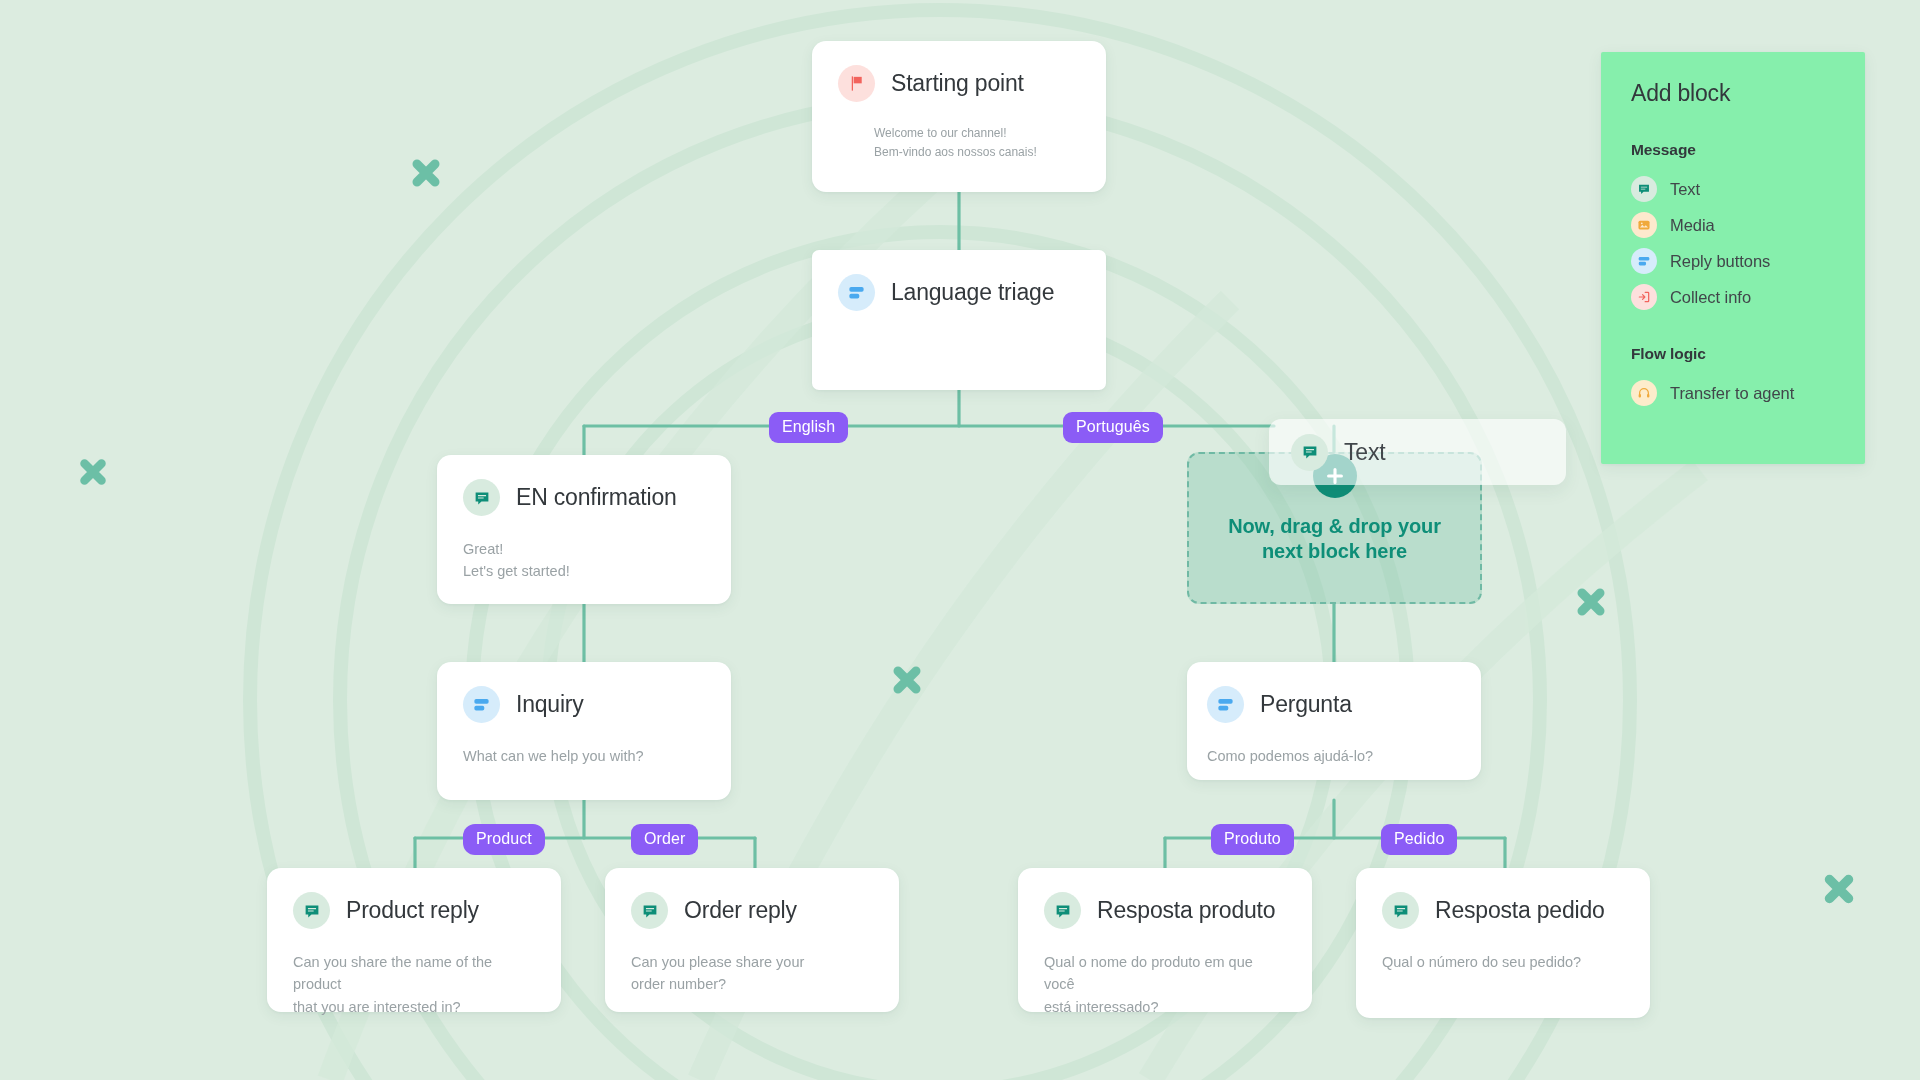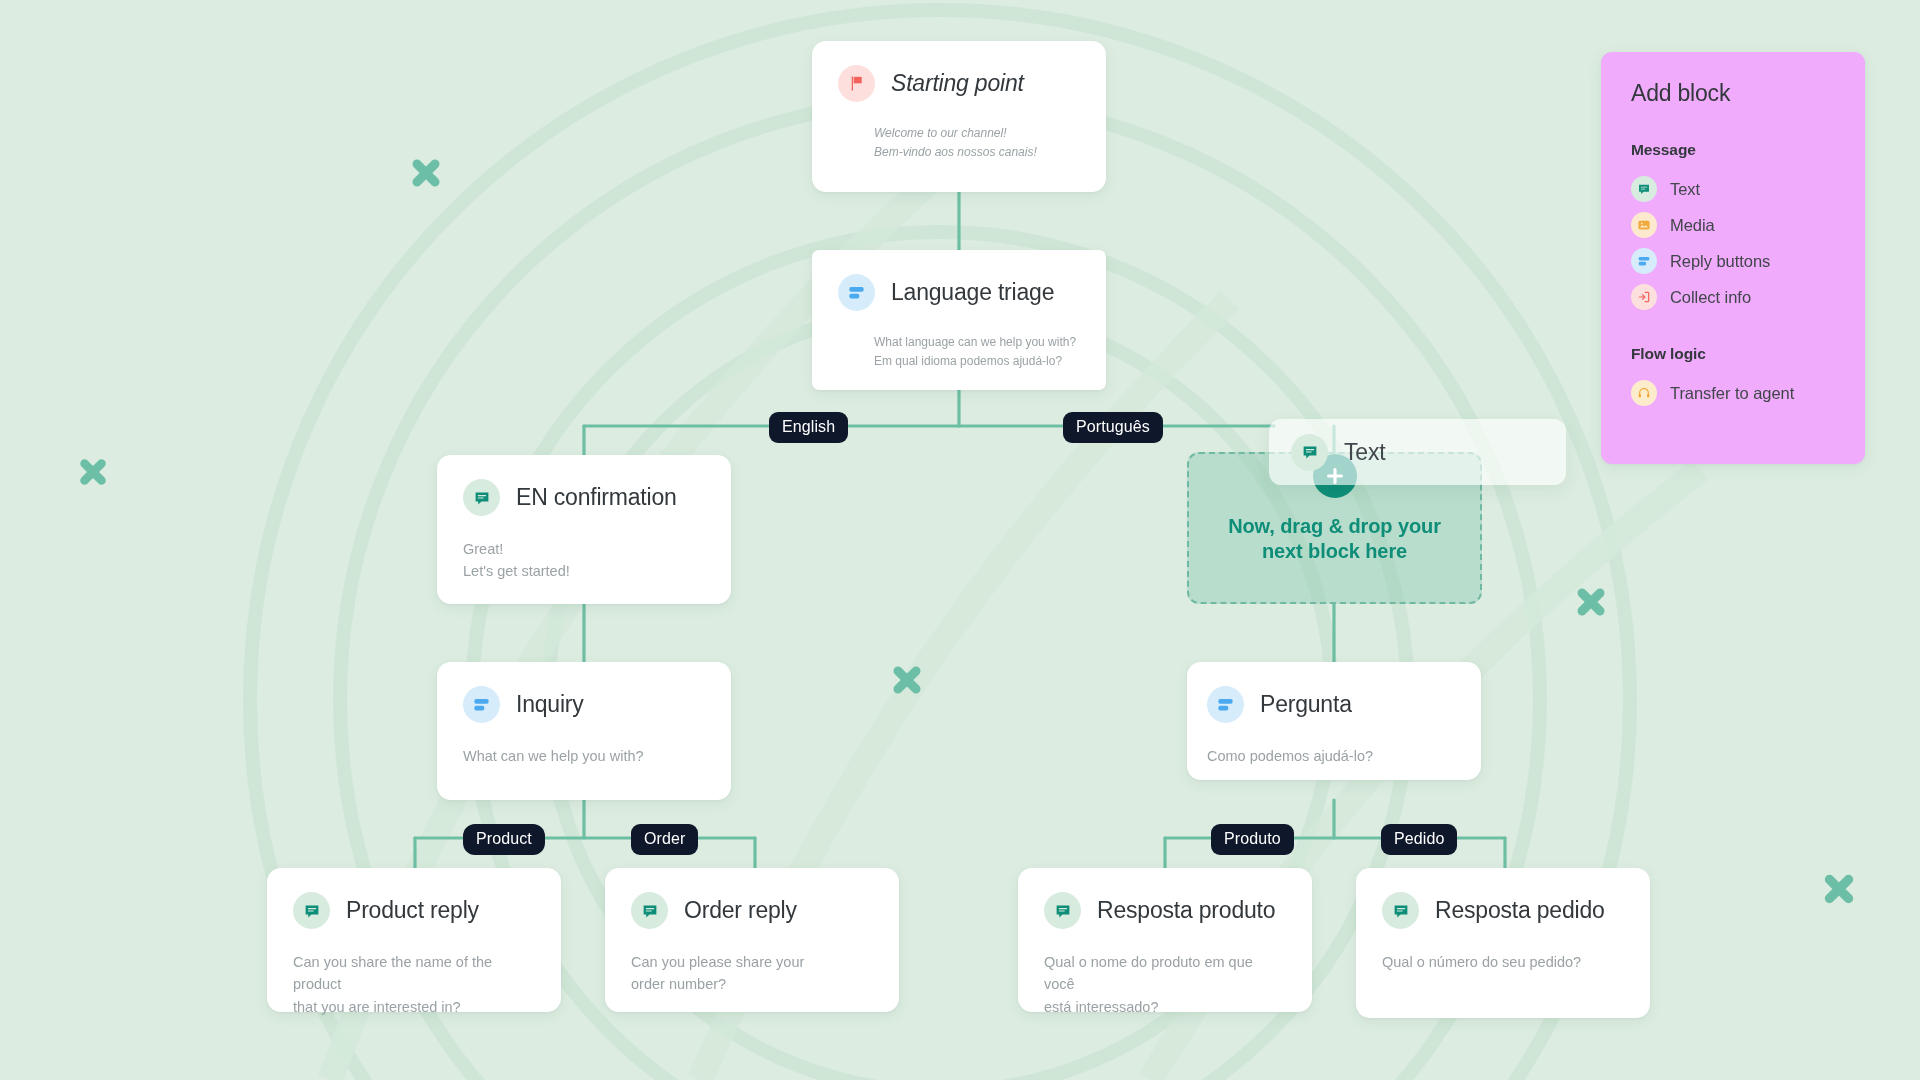--- a/index.html
+++ b/index.html
@@ -18,21 +18,21 @@
   
   .bg-rings { position: absolute; inset: 0; width: 1920px; height: 1080px; pointer-events: none; }
   .xmark { position: absolute; pointer-events: none; }
 
   
   .wires { position: absolute; inset: 0; width: 1920px; height: 1080px; pointer-events: none; }
 
   
   .pill {
     position: absolute;
-    background: #0f172a;
+    background: #8b5cf6;
     color: #ffffff;
     border-radius: 9px;
     font-size: 16px;
     font-weight: 400;
     line-height: 1;
     padding: 7px 13px 8px;
     white-space: nowrap;
     letter-spacing: .1px;
   }
 
@@ -101,22 +101,22 @@
     z-index: 4;
   }
   .drag-ghost .card-icon { width: 37px; height: 37px; flex: 0 0 37px; }
   .drag-ghost .gl {
     font-size: 23px; color: #42474b; font-weight: 400; letter-spacing: -.2px;
   }
 
   
   .panel {
     position: absolute;
-    background: #f0abfc;
-    border-radius: 11px;
+    background: #86efac;
+    border-radius: 2px;
     box-shadow: 0 4px 16px rgba(40,90,70,.07), 0 1px 3px rgba(40,90,70,.05);
     padding: 28px 30px 30px;
   }
   .panel-title {
     font-size: 23px; color: #33383c; font-weight: 400;
     letter-spacing: -.2px; margin-bottom: 34px;
   }
   .panel-section {
     font-size: 15.5px; font-weight: 700; color: #33383c;
     margin-bottom: 12px; letter-spacing: -.1px;
@@ -206,21 +206,21 @@
     </g>
   </svg>
 
   <div class="pill" style="left:769px; top:412px;">English</div>
   <div class="pill" style="left:1063px; top:412px;">Português</div>
   <div class="pill" style="left:463px; top:824px;border-radius:12px;">Product</div>
   <div class="pill" style="left:631px; top:824px;">Order</div>
   <div class="pill" style="left:1211px; top:824px;">Produto</div>
   <div class="pill" style="left:1381px; top:824px;">Pedido</div>
 
-  <div class="card" style="left:812px; top:41px; width:294px; height:151px;font-style:italic;">
+  <div class="card" style="left:812px; top:41px; width:294px; height:151px;">
     <div class="card-head">
       <span class="card-icon ic-flag">
         <svg width="19" height="19" viewBox="0 0 24 24" fill="#f2635d">
           <path d="M6 3h1.6v18H6z"></path>
             <path d="M8.4 3.6h10.2v8.2H8.4z"></path>
         </svg>
       </span>
       <span class="card-title">Starting point</span>
     </div>
     <div class="card-body lg">Welcome to our channel!
@@ -230,22 +230,20 @@
   <div class="card" style="left:812px; top:250px; width:294px; height:140px;border-radius:7px;">
     <div class="card-head">
       <span class="card-icon ic-reply">
         <svg width="19" height="19" viewBox="0 0 24 24" fill="#4aa9ef">
           <rect x="3" y="5" width="18" height="6" rx="2.2"></rect>
           <rect x="3" y="13.5" width="12.5" height="6" rx="2.2"></rect>
         </svg>
       </span>
       <span class="card-title">Language triage</span>
     </div>
-    <div class="card-body lg">What language can we help you with?
-Em qual idioma podemos ajudá-lo?</div>
   </div>
 
   <div class="card" style="left:437px; top:455px; width:294px; height:149px;">
     <div class="card-head">
       <span class="card-icon ic-text">
         <svg width="18" height="18" viewBox="0 0 24 24" fill="#0e8e78">
           <path d="M3.5 4.5h17v12h-9.2l-4.3 4v-4H3.5z"></path>
           <path d="M6.6 8h10.8v1.5H6.6zM6.6 11.3h7.6v1.5H6.6z" fill="#d8ebdf"></path>
         </svg>
       </span>

